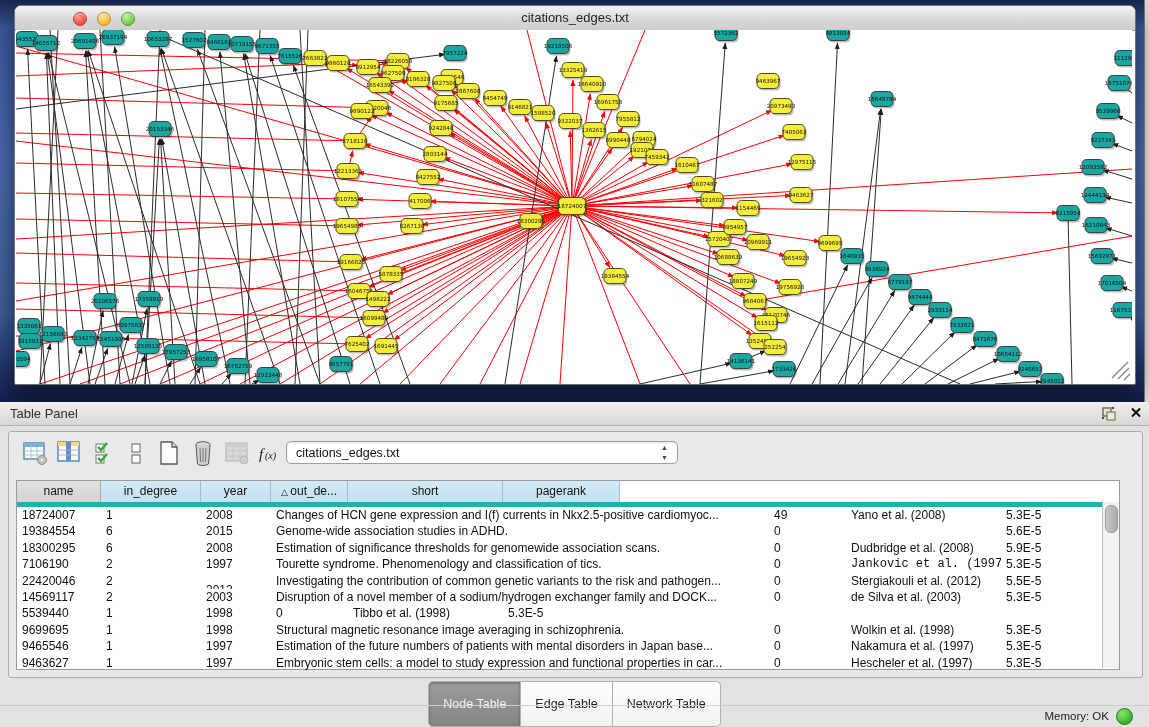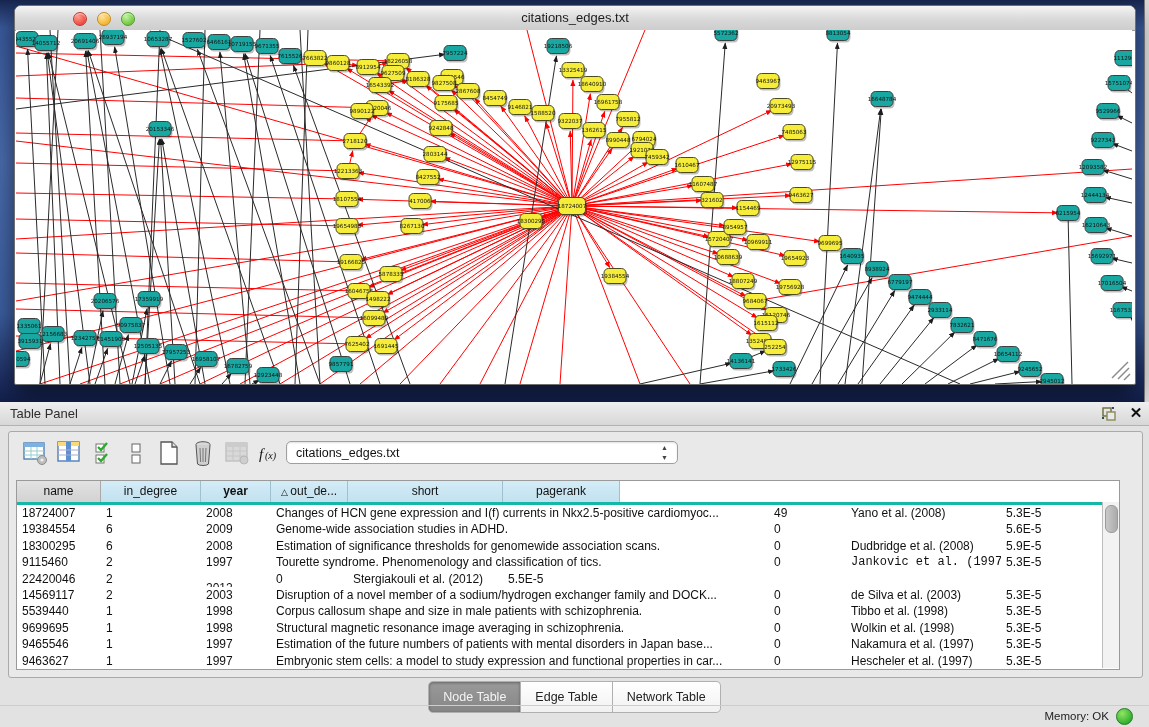--- a/index.html
+++ b/index.html
@@ -40,36 +40,36 @@
   .tb-btn{position:absolute;top:6px;width:28px;height:30px;border:none;background:transparent;
     padding:0;cursor:pointer;}
   .combo{position:absolute;left:277px;top:9px;width:392px;height:23px;background:#fff;
     border:1px solid #9f9f9f;border-radius:5px;box-shadow:inset 0 1px 2px rgba(0,0,0,.12);
     font-size:12.5px;color:#111;line-height:22px;padding-left:9px;box-sizing:border-box;cursor:pointer;}
   .combo .arrows{position:absolute;right:9px;top:1px;font-size:7px;line-height:10px;color:#444;
     display:flex;flex-direction:column;}
   
   .grid{position:absolute;left:7px;top:48px;width:1102px;height:188px;background:#fff;
     border:1px solid #9a9a9a;}
-  .thead{display:flex;height:21px;border-bottom:3px solid #14b8a6;align-items:center;}
+  .thead{display:flex;height:21px;border-bottom:5px solid #14b8a6;align-items:center;}
   .th{box-sizing:border-box;height:21px;font-size:12px;color:#111;text-align:center;
     line-height:21px;background:linear-gradient(180deg,#d3ecf8,#c3e1ef);
     border-right:1px solid #9fc0cf;cursor:pointer;overflow:hidden;white-space:nowrap;}
   .th.gray{background:linear-gradient(180deg,#e2e2e2,#d2d2d2);border-right:1px solid #a9a9a9;}
   .tbody{position:relative;}
   .tr{display:flex;height:16.4px;cursor:default;}
   .td{box-sizing:border-box;padding:1px 0 0 5px;font-size:12px;color:#101010;
     white-space:nowrap;overflow:hidden;}
   .vscroll{position:absolute;right:0px;top:21px;width:16px;height:166px;
     background:#f2f2f2;border-left:1px solid #bcbcbc;}
   .vthumb{position:absolute;left:2px;top:3px;width:11px;height:26px;border-radius:6px;
     background:linear-gradient(90deg,#c9c9c9,#ababab);border:1px solid #9a9a9a;}
   
   .tabs{position:absolute;left:0;top:279px;width:1149px;height:22px;display:flex;justify-content:center;}
-  .tab{height:20px;line-height:20px;font-size:12.5px;padding:5px 14px;background:linear-gradient(180deg,#ffffff,#f1f1f1);
+  .tab{height:20px;line-height:20px;font-size:12.5px;padding:12px 14px;background:linear-gradient(180deg,#ffffff,#f1f1f1);
     border:1px solid #b0b0b0;border-left:none;color:#222;cursor:pointer;}
   .tab:first-child{border-left:1px solid #b0b0b0;border-radius:5px 0 0 5px;}
   .tab:last-child{border-radius:0 5px 5px 0;}
   .tab.sel{background:linear-gradient(180deg,#9a9a9a,#868686);color:#f4f4f4;
     box-shadow:inset 0 1px 3px rgba(0,0,0,.35);}
   
   .statusbar{position:absolute;left:0;top:303px;width:1149px;height:22px;border-top:1px solid #cdcdcd;}
   .mem-label{position:absolute;right:40px;top:4px;font-size:11.5px;color:#222;}
   .mem-led{position:absolute;right:16px;top:2px;width:15px;height:15px;border-radius:50%;
     background:radial-gradient(circle at 35% 30%,#8fe663,#2fae2f 75%);border:1px solid #1f7d1f;cursor:pointer;}
@@ -980,84 +980,84 @@
             <span>▲</span>
             <span>▼</span>
           </span>
       </div>
     </div>
 
     <div class="grid">
       <div class="thead" id="thead">
           <div class="th gray" style="width: 84px;">name</div>
           <div class="th" style="width: 100px;">in_degree</div>
-          <div class="th" style="width: 70px; font-weight: bold;">year</div>
+          <div class="th" style="width: 70px;">year</div>
           <div class="th" style="width: 77px;"><span style="font-size: 9px;">△ </span>out_de...</div>
           <div class="th" style="width: 155px;">short</div>
           <div class="th" style="width: 117px;">pagerank</div>
         </div>
       <div class="tbody" id="tbody">
           <div class="tr">
             <div class="td" style="width: 84px;">18724007</div>
             <div class="td" style="width: 100px;">1</div>
             <div class="td" style="width: 70px;">2008</div>
             <div class="td" style="width: 498px;">Changes of HCN gene expression and I(f) currents in Nkx2.5-positive cardiomyoc...</div>
             <div class="td" style="width: 77px;">49</div>
             <div class="td" style="width: 155px;">Yano et al. (2008)</div>
             <div class="td" style="width: 117px;">5.3E-5</div>
           </div>
           <div class="tr">
             <div class="td" style="width: 84px;">19384554</div>
             <div class="td" style="width: 100px;">6</div>
-            <div class="td" style="width: 70px;">2009</div>
+            <div class="td" style="width: 70px;">2015</div>
             <div class="td" style="width: 498px;">Genome-wide association studies in ADHD.</div>
             <div class="td" style="width: 77px;">0</div>
             <div class="td" style="width: 155px; margin-top: 36px;">Franke et al. (2009)</div>
             <div class="td" style="width: 117px;">5.6E-5</div>
           </div>
           <div class="tr">
             <div class="td" style="width: 84px;">18300295</div>
             <div class="td" style="width: 100px;">6</div>
             <div class="td" style="width: 70px;">2008</div>
             <div class="td" style="width: 498px;">Estimation of significance thresholds for genomewide association scans.</div>
             <div class="td" style="width: 77px;">0</div>
             <div class="td" style="width: 155px;">Dudbridge et al. (2008)</div>
             <div class="td" style="width: 117px;">5.9E-5</div>
           </div>
           <div class="tr">
-            <div class="td" style="width: 84px;">9115460</div>
+            <div class="td" style="width: 84px;">7106190</div>
             <div class="td" style="width: 100px;">2</div>
             <div class="td" style="width: 70px;">1997</div>
             <div class="td" style="width: 498px;">Tourette syndrome. Phenomenology and classification of tics.</div>
             <div class="td" style="width: 77px;">0</div>
             <div class="td" style="width: 155px; font-family: Liberation Mono, monospace;">Jankovic et al. (1997)</div>
             <div class="td" style="width: 117px;">5.3E-5</div>
           </div>
           <div class="tr">
             <div class="td" style="width: 84px;">22420046</div>
             <div class="td" style="width: 100px;">2</div>
             <div class="td" style="width: 70px; margin-top: 9px;">2012</div>
+            <div class="td" style="width: 498px;">Investigating the contribution of common genetic variants to the risk and pathogen...</div>
             <div class="td" style="width: 77px;">0</div>
             <div class="td" style="width: 155px;">Stergiakouli et al. (2012)</div>
             <div class="td" style="width: 117px;">5.5E-5</div>
           </div>
           <div class="tr">
             <div class="td" style="width: 84px;">14569117</div>
             <div class="td" style="width: 100px;">2</div>
             <div class="td" style="width: 70px;">2003</div>
             <div class="td" style="width: 498px;">Disruption of a novel member of a sodium/hydrogen exchanger family and DOCK...</div>
             <div class="td" style="width: 77px;">0</div>
             <div class="td" style="width: 155px;">de Silva et al. (2003)</div>
             <div class="td" style="width: 117px;">5.3E-5</div>
           </div>
           <div class="tr">
             <div class="td" style="width: 84px;">5539440</div>
             <div class="td" style="width: 100px;">1</div>
             <div class="td" style="width: 70px;">1998</div>
-            <div class="td" style="width: 498px;">Corpus callosum shape and size in male patients with schizophrenia.</div>
             <div class="td" style="width: 77px;">0</div>
             <div class="td" style="width: 155px;">Tibbo et al. (1998)</div>
             <div class="td" style="width: 117px;">5.3E-5</div>
           </div>
           <div class="tr">
             <div class="td" style="width: 84px;">9699695</div>
             <div class="td" style="width: 100px;">1</div>
             <div class="td" style="width: 70px;">1998</div>
             <div class="td" style="width: 498px;">Structural magnetic resonance image averaging in schizophrenia.</div>
             <div class="td" style="width: 77px;">0</div>

